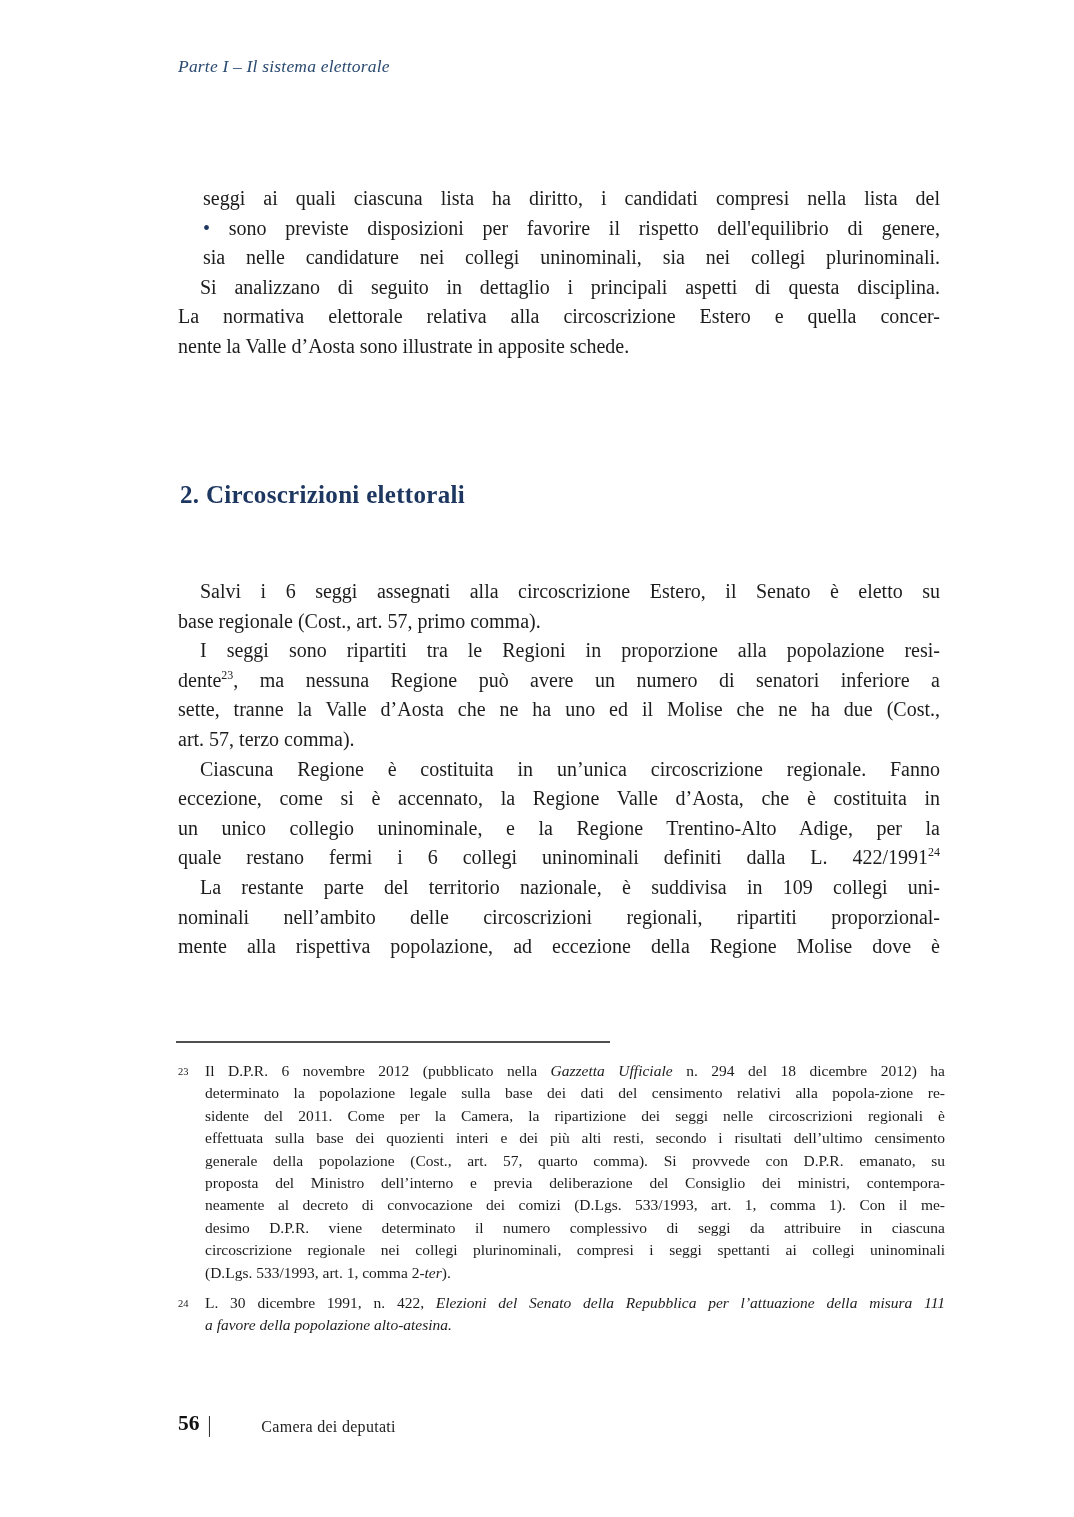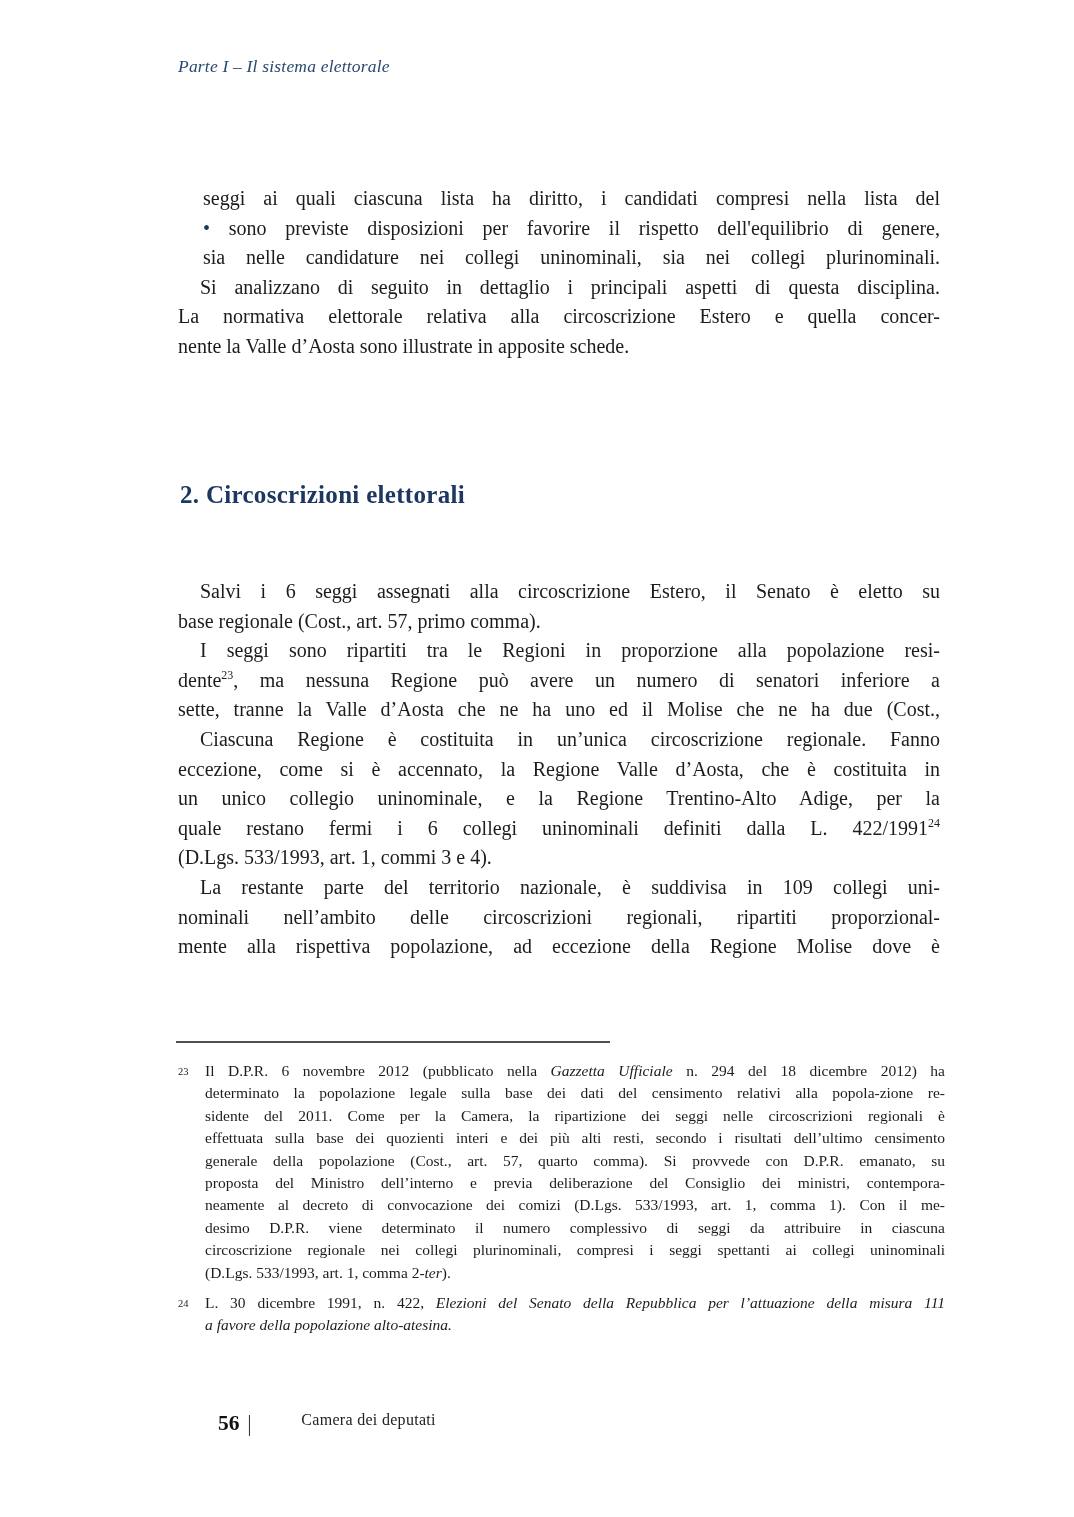--- a/index.html
+++ b/index.html
@@ -55,21 +55,21 @@
     font-size:15.5px;line-height:22.4px;
   }
   .fn{position:relative;padding-left:27px;}
   .fn + .fn{margin-top:8px;}
   .fn .mark{
     position:absolute;left:0;top:1px;
     font-size:10.5px;
   }
   .footer{
     position:absolute;left:178px;top:1411px;
-    display:flex;align-items:flex-start;margin-left:40px;
+    display:flex;align-items:flex-end;
   }
   .footer .pg{font-weight:bold;font-size:21.5px;color:#111;}
   .footer .bar{
     font-size:24px;font-weight:400;color:#222;
     margin-left:7px;line-height:1;
     transform:scaleX(0.8);
   }
   .footer .chamber{
     font-size:16px;color:#222;
     margin-left:50px;letter-spacing:0.3px;
@@ -96,25 +96,25 @@
   </div>
 
   <h2 class="section-heading">2. Circoscrizioni elettorali</h2>
 
   <div class="body-main">
       <div class="ln j ind"><span>Salvi i 6 seggi assegnati alla circoscrizione Estero, il Senato è eletto su</span></div>
       <div class="ln"><span>base regionale (Cost., art. 57, primo comma).</span></div>
       <div class="ln j ind"><span>I seggi sono ripartiti tra le Regioni in proporzione alla popolazione resi-</span></div>
       <div class="ln j"><span>dente</span><span class="sup">23</span><span>, ma nessuna Regione può avere un numero di senatori inferiore a</span></div>
       <div class="ln j"><span>sette, tranne la Valle d’Aosta che ne ha uno ed il Molise che ne ha due (Cost.,</span></div>
+      <div class="ln"><span>art. 57, terzo comma).</span></div>
       <div class="ln j ind"><span>Ciascuna Regione è costituita in un’unica circoscrizione regionale. Fanno</span></div>
       <div class="ln j"><span>eccezione, come si è accennato, la Regione Valle d’Aosta, che è costituita in</span></div>
       <div class="ln j"><span>un unico collegio uninominale, e la Regione Trentino-Alto Adige, per la</span></div>
       <div class="ln j"><span>quale restano fermi i 6 collegi uninominali definiti dalla L. 422/1991</span><span class="sup">24</span></div>
-      <div class="ln"><span>(D.Lgs. 533/1993, art. 1, commi 3 e 4).</span></div>
       <div class="ln j ind"><span>La restante parte del territorio nazionale, è suddivisa in 109 collegi uni-</span></div>
       <div class="ln j"><span>nominali nell’ambito delle circoscrizioni regionali, ripartiti proporzional-</span></div>
       <div class="ln j"><span>mente alla rispettiva popolazione, ad eccezione della Regione Molise dove è</span></div>
     </div>
 
   <div class="fn-rule"></div>
 
   <div class="footnotes">
     <div class="fn">
       <span class="mark">23</span>

